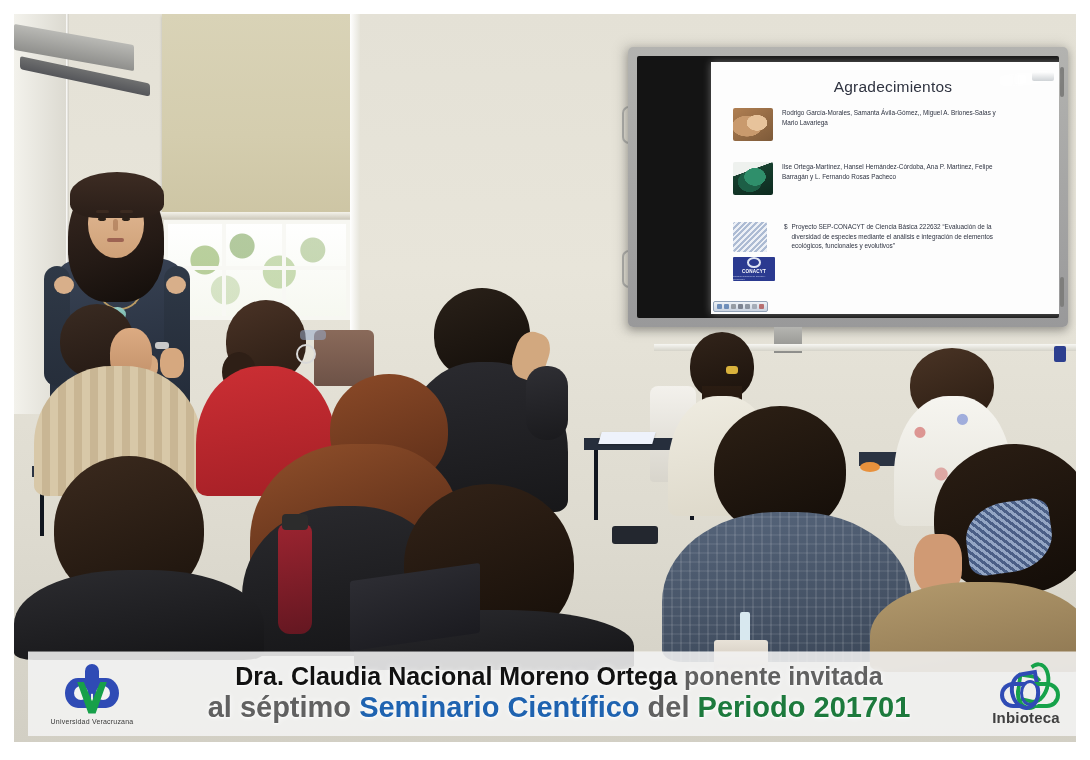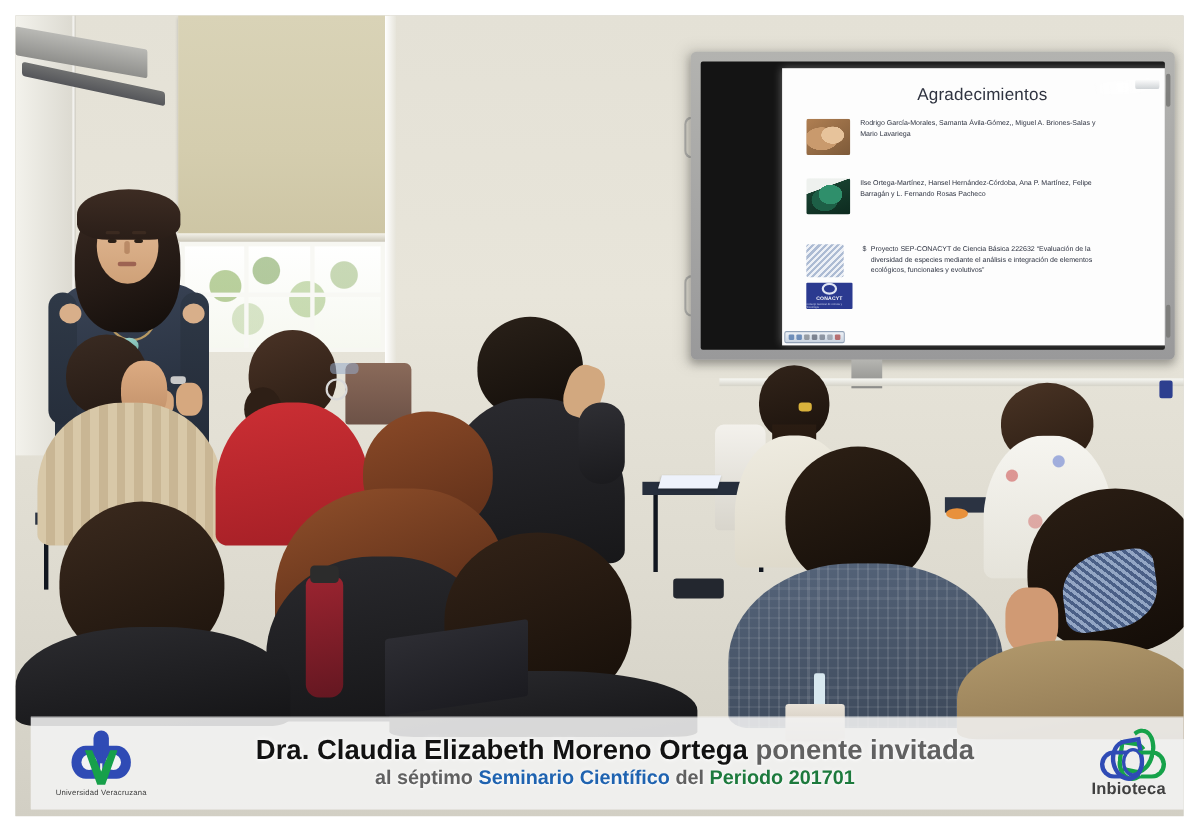--- a/index.html
+++ b/index.html
@@ -164,21 +164,21 @@
       box-shadow:0 -1px 0 rgba(255,255,255,.4);}
   #cap-left-logo{width:128px;display:flex;flex-direction:column;align-items:center;
       justify-content:center;gap:2px;flex:none;}
   #cap-text{flex:1;text-align:center;line-height:1.12;padding-bottom:2px;}
   #cap-right-logo{width:128px;display:flex;flex-direction:column;align-items:center;
       justify-content:center;gap:1px;flex:none;}
 
   .cap-line{white-space:nowrap;}
   .cap-line1{font-size:25px;font-weight:bold;
       text-shadow:0 1px 2px rgba(255,255,255,.95), 0 0 6px rgba(255,255,255,.85);}
-  .cap-line2{font-size:18px;font-weight:bold;margin-top:1px;
+  .cap-line2{font-size:29px;font-weight:bold;margin-top:1px;
       text-shadow:0 1px 2px rgba(255,255,255,.95), 0 0 6px rgba(255,255,255,.85);}
   .t-black{color:#121212;}
   .t-gray{color:#616161;}
   .t-blue{color:#1f63b0;}
   .t-green{color:#1d7a3d;}
 
   
   .uv-mark{position:relative;width:62px;height:52px;}
   .uv-center{position:absolute;left:24px;top:0px;width:14px;height:30px;
       border-radius:7px 7px 50% 50%;background:#2f4bb5;}
@@ -458,21 +458,21 @@
           <div class="uv-rwing"></div>
           <div class="uv-hole"></div>
           <div class="uv-hole2"></div>
           <div class="uv-v"></div>
         </div>
         <div class="uv-name">Universidad Veracruzana</div>
       </div>
 
       <div id="cap-text">
         <div class="cap-line cap-line1">
-          <span class="t-black">Dra. Claudia Elizabeth Moreno Ortega</span><span class="t-gray"> ponente invitada</span>
+          <span class="t-black">Dra. Claudia Nacional Moreno Ortega</span><span class="t-gray"> ponente invitada</span>
         </div>
         <div class="cap-line cap-line2">
           <span class="t-gray">al séptimo </span><span class="t-blue">Seminario Científico</span><span class="t-gray"> del </span><span class="t-green">Periodo 201701</span>
         </div>
       </div>
 
       <div id="cap-right-logo">
         <div class="ib-mark">
           <div class="ib-g"></div>
           <div class="ib-g2"></div>

